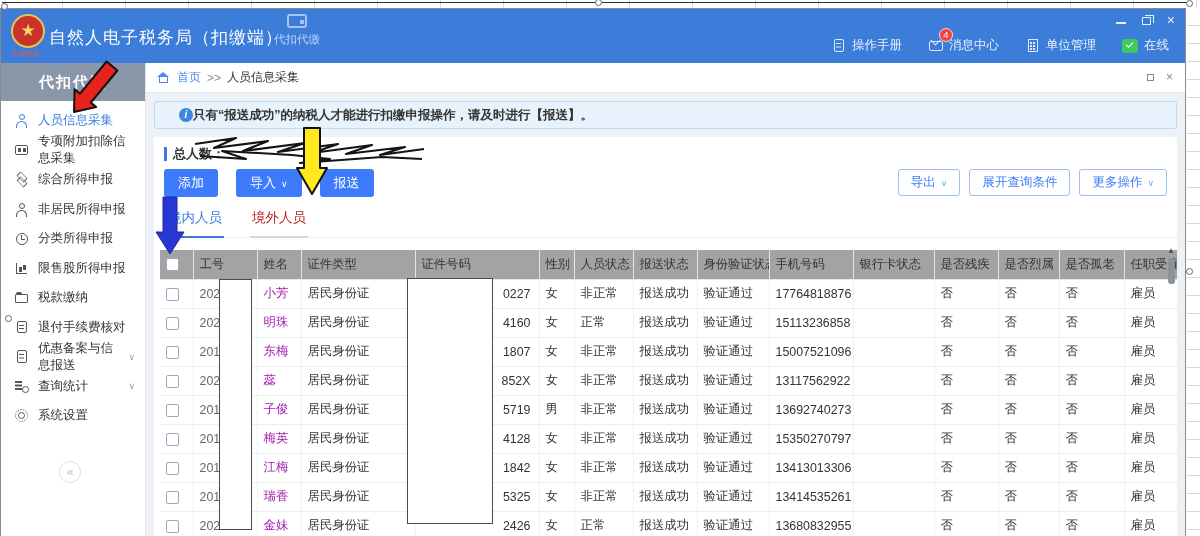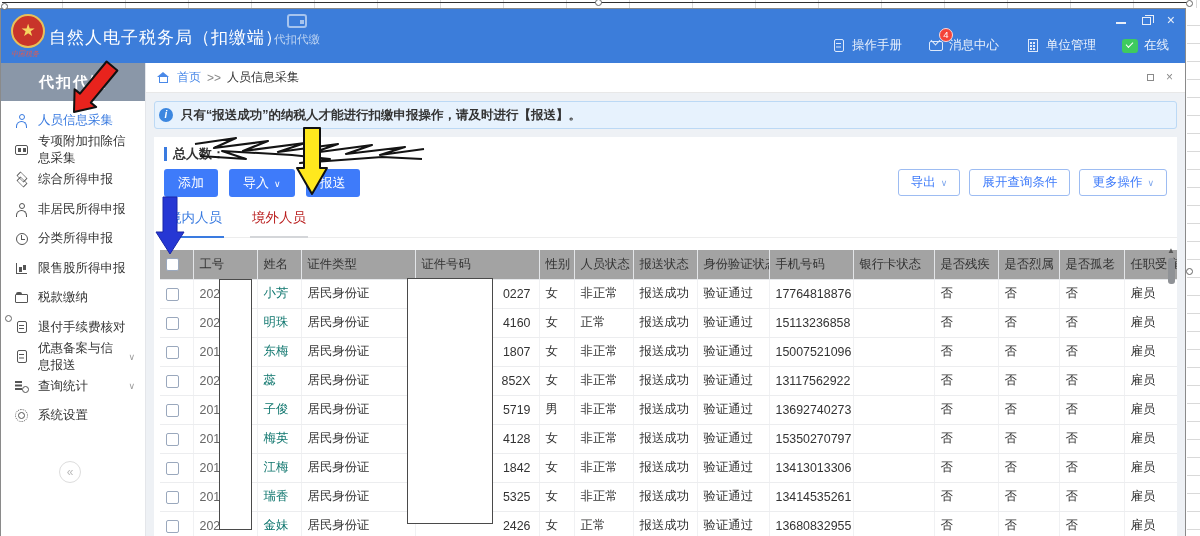--- a/index.html
+++ b/index.html
@@ -87,49 +87,49 @@
   .content{position:absolute;left:145px;top:54px;right:0;bottom:0;background:#eef1f5;}
   .breadcrumb{height:30px;background:#fff;border-bottom:1px solid #e8e8e8;display:flex;align-items:center;
     gap:6px;padding-left:10px;font-size:12px;}
   .bc-home-lbl{color:#4a89e8;cursor:pointer;}
   .bc-sep{color:#888;}
   .bc-cur{color:#333;}
   .bc-controls{position:absolute;right:12px;top:9px;display:flex;gap:12px;align-items:center;}
   .bc-max{width:7px;height:7px;border:1.2px solid #8a8a8a;}
   .bc-close{color:#8a8a8a;font-size:12px;line-height:10px;}
   .alert{position:absolute;left:8px;right:8px;top:38px;height:28px;background:#e7f2fd;border:1px solid #bcd9f5;
-    border-radius:3px;display:flex;align-items:center;gap:8px;padding-left:4px;font-size:12.5px;font-weight:bold;color:#333;}
+    border-radius:3px;display:flex;align-items:center;padding-left:24px;font-size:12.5px;font-weight:bold;color:#333;}
   .info-ic{width:14px;height:14px;border-radius:50%;background:#3c87e0;color:#fff;font-size:10px;font-style:italic;
     line-height:14px;text-align:center;flex:none;}
   .info-ic::before{content:"i";}
   .card{position:absolute;left:8px;right:8px;top:74px;bottom:0;background:#fff;overflow:hidden;}
   .total-row{position:absolute;left:10px;top:8px;display:flex;align-items:center;gap:6px;}
   .total-bar{width:3px;height:14px;background:#3a7be0;}
   .total-label{font-size:13px;font-weight:bold;color:#333;}
-  .btn-row{position:absolute;left:10px;top:32px;display:flex;gap:11px;}
+  .btn-row{position:absolute;left:10px;top:32px;display:flex;gap:18px;}
   .btn{height:28px;padding:0 14px;background:#3e7bfa;color:#fff;border:none;border-radius:3px;font-size:13px;
     display:flex;align-items:center;gap:5px;cursor:pointer;font-family:inherit;}
   .btn .caret{font-size:9px;margin-top:1px;}
   .right-btns{position:absolute;right:10px;top:32px;display:flex;gap:9px;}
   .obtn{height:27px;padding:0 12px;background:#fff;color:#3e7bfa;border:1px solid #9dbcf2;border-radius:3px;
     font-size:12.5px;display:flex;align-items:center;gap:5px;cursor:pointer;font-family:inherit;}
   .obtn .caret{font-size:9px;color:#7da6ec;}
   .tabs{position:absolute;left:12px;top:66px;right:0;display:flex;gap:26px;border-bottom:1px solid #ededed;padding-bottom:0;}
   .tab{font-size:13.5px;color:#b91c1c;padding:6px 2px 9px;border-bottom:2px solid #d4d6d9;margin-bottom:-1px;cursor:pointer;}
   .tab.active{color:#3a7be0;border-bottom-color:#3a7be0;}
   
   .tbl-wrap{position:absolute;left:6px;top:113px;}
   table{border-collapse:collapse;table-layout:fixed;width:1032px;}
   th{background:#a3a3a3;height:29px;font-weight:normal;color:#333;font-size:12.3px;text-align:left;
     padding:0 2px 0 6px;border-right:1px solid #e3e5e8;border-bottom:1px solid #e6e8eb;overflow:hidden;white-space:nowrap;}
   td{height:29px;font-size:12.4px;color:#333;padding:0 2px 0 6px;border-right:1px solid #f0f1f3;
     border-bottom:1px solid #ecedef;overflow:hidden;white-space:nowrap;}
   th:last-child,td:last-child{border-right:none;}
   .c-id{color:#666;}
-  .c-name{color:#0f766e;cursor:pointer;}
+  .c-name{color:#a21caf;cursor:pointer;}
   .num-tail{text-align:right;padding-right:8px;}
   .cb{width:13px;height:13px;border:1px solid #9aa8bd;border-radius:2px;background:#fff;display:inline-block;
     vertical-align:middle;cursor:pointer;}
   .v-scroll{position:absolute;right:1px;top:110px;width:10px;display:flex;flex-direction:column;align-items:center;z-index:8;}
   .v-scroll .up{font-size:8px;color:#555;line-height:8px;}
   .v-scroll .thumb{width:7px;height:26px;background:#8f9296;border-radius:3px;margin-top:3px;}
   
   .redact{position:absolute;background:#fff;border:1px solid #4a4a4a;z-index:20;}
   .overlay-svg{position:absolute;left:0;top:0;width:1200px;height:536px;z-index:50;pointer-events:none;}
 </style>

